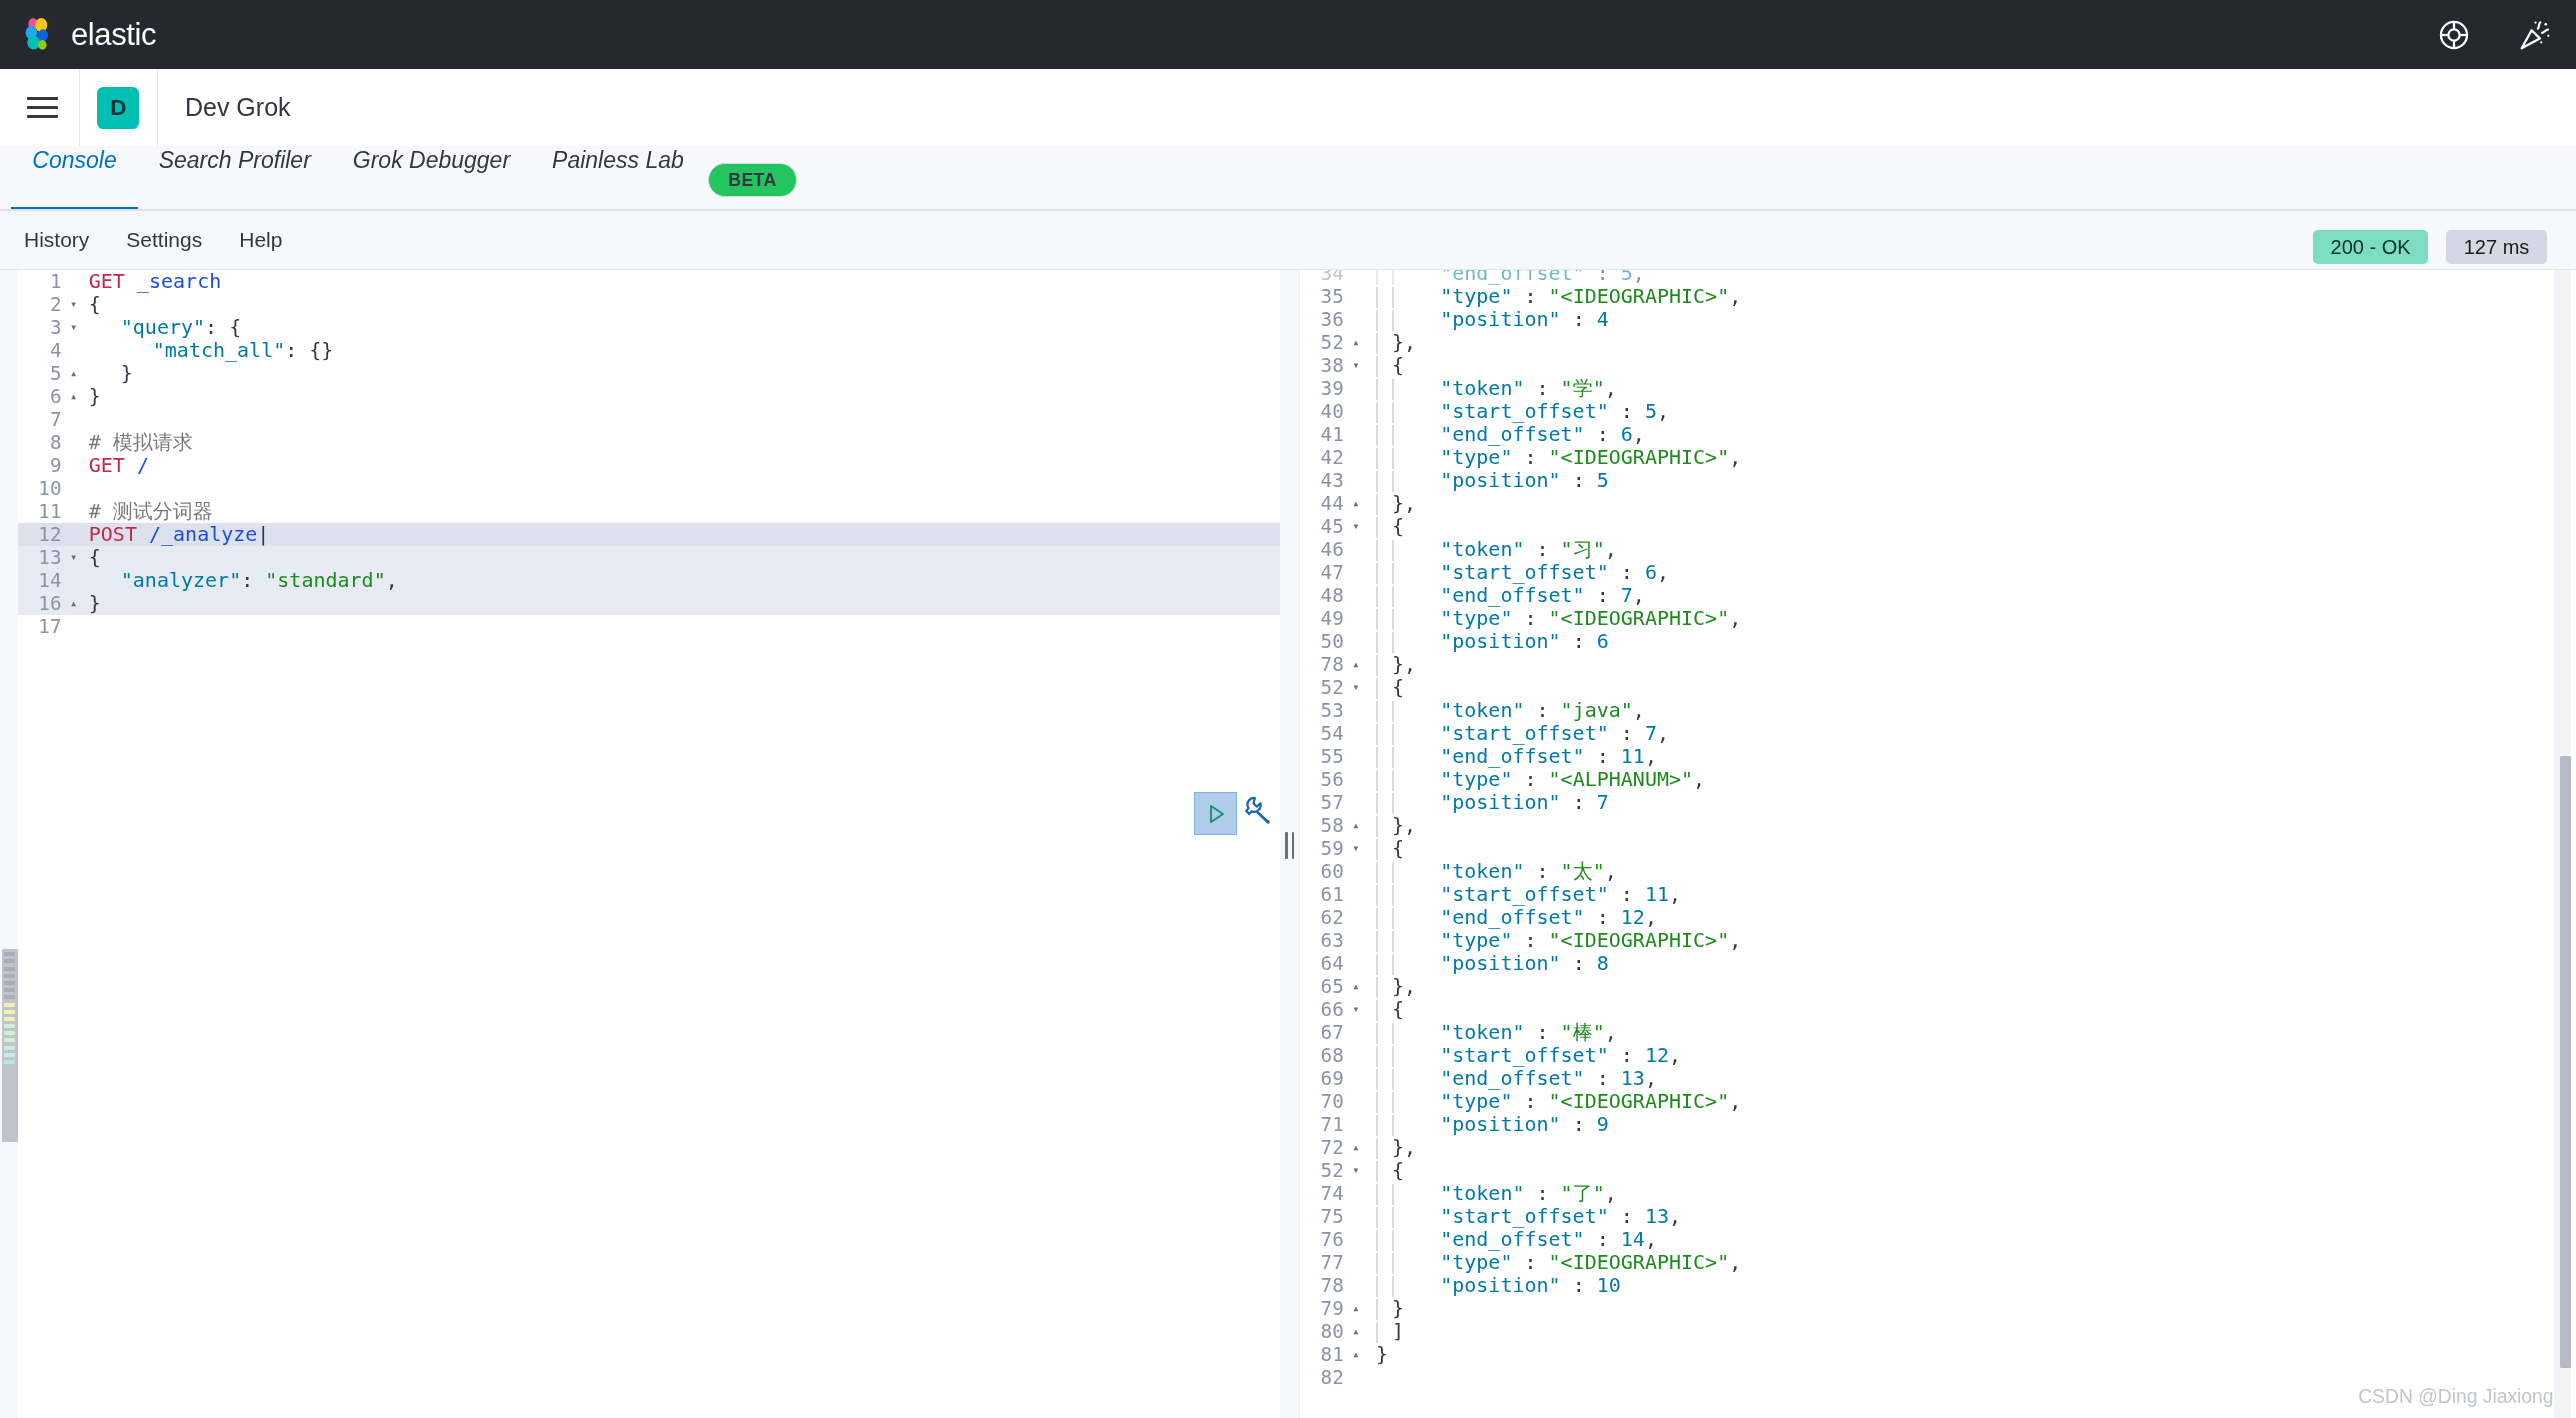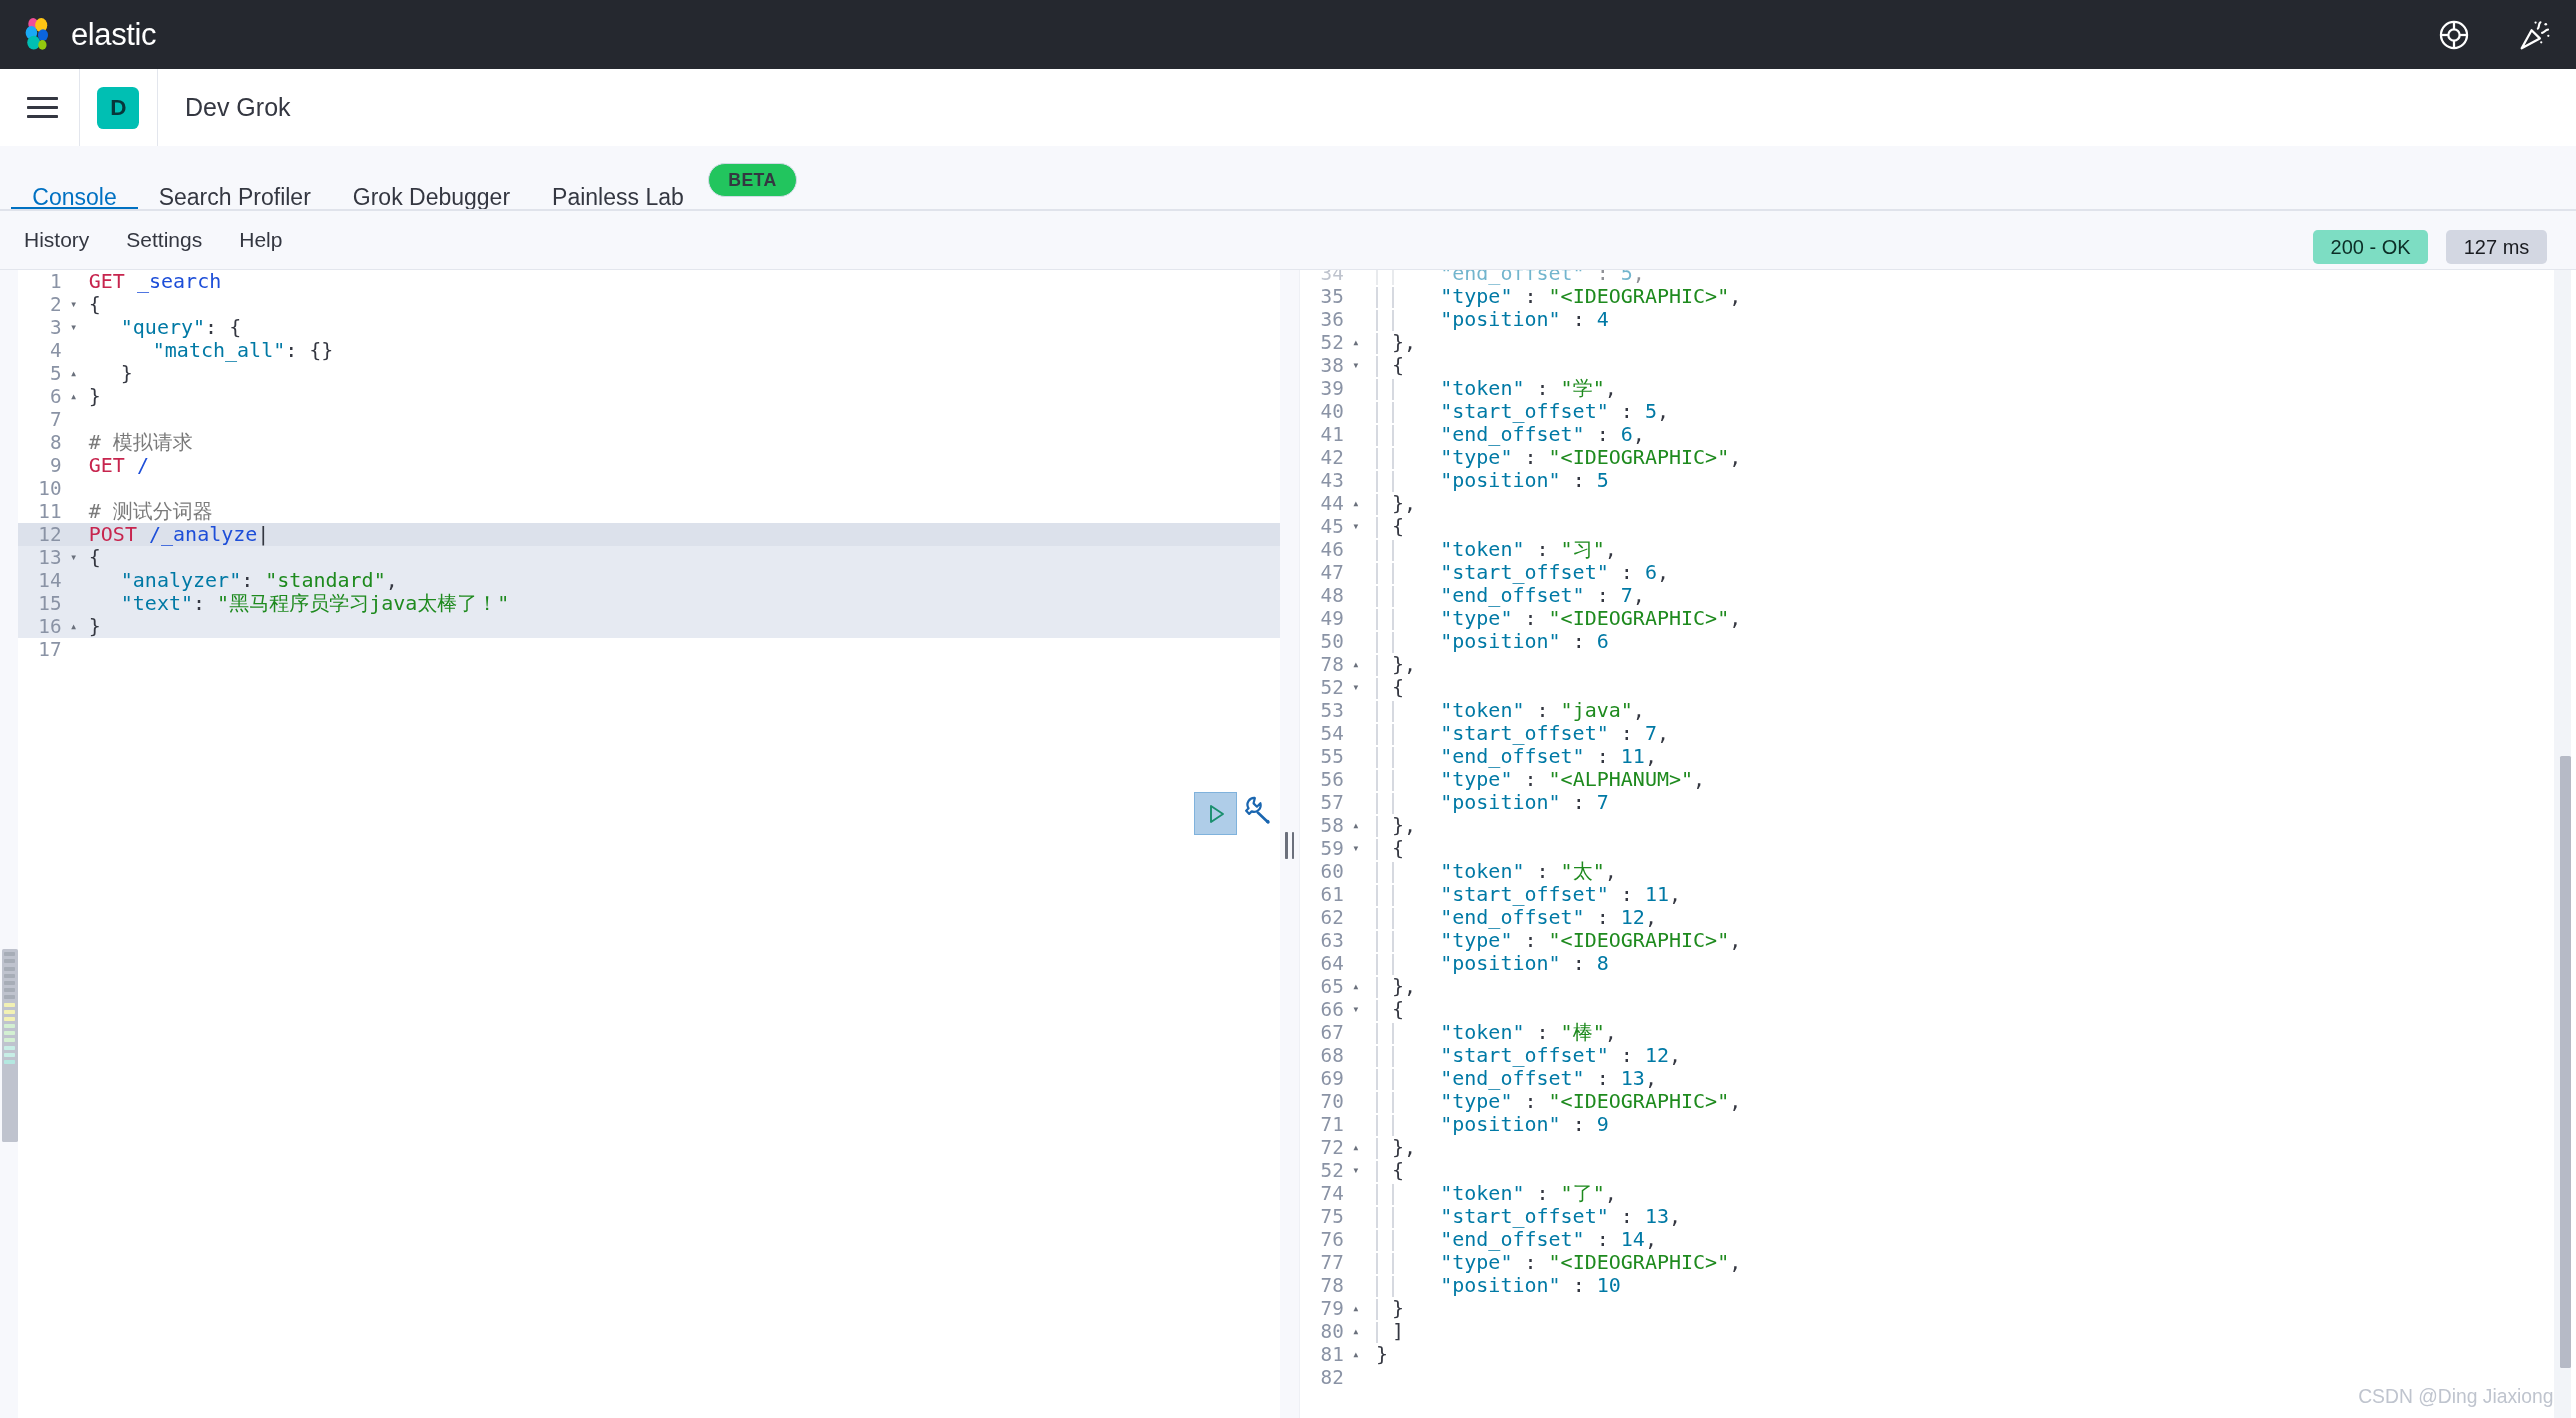--- a/index.html
+++ b/index.html
@@ -84,23 +84,24 @@
   
   .tabbar {
     position: absolute; left: 0; top: 147px;
     width: 2576px; height: 64px;
     background: #F7F8FC;
     display: flex; align-items: flex-start;
     padding-left: 11.3px;
   }
   .tab {
     position: relative; height: 64px;
-    display: flex; align-items: flex-end;
+    display: flex; align-items: flex-start;
     padding: 0 21px; font-size: 23px; color: #343741;
     cursor: pointer;
+    font-style: italic;
   }
   .tab.active { color: #0071C2; }
   .tab.active::after {
     content: ""; position: absolute;
     left: 0; right: 0; bottom: 0; height: 4px;
     background: #0071C2;
   }
   .beta-pill {
     margin-left: 3.2px; margin-top: 16px;
     border: 0.8px solid #D3DAE6; border-radius: 27px;
@@ -346,21 +347,20 @@
       <div class="row"><span class="gutter">5</span><span class="fold">▴</span><span class="codetext"><span class="ind"></span><span class="punct">}</span></span></div>
       <div class="row"><span class="gutter">6</span><span class="fold">▴</span><span class="codetext"><span class="punct">}</span></span></div>
       <div class="row"><span class="gutter">7</span><span class="fold"></span><span class="codetext">&nbsp;</span></div>
       <div class="row"><span class="gutter">8</span><span class="fold"></span><span class="codetext"><span class="cmt"># 模拟请求</span></span></div>
       <div class="row"><span class="gutter">9</span><span class="fold"></span><span class="codetext"><span class="kw">GET</span> <span class="url">/</span></span></div>
       <div class="row"><span class="gutter">10</span><span class="fold"></span><span class="codetext">&nbsp;</span></div>
       <div class="row"><span class="gutter">11</span><span class="fold"></span><span class="codetext"><span class="cmt"># 测试分词器</span></span></div>
       <div class="row hl-active"><span class="gutter">12</span><span class="fold"></span><span class="codetext"><span class="kw">POST</span> <span class="url">/_analyze</span><span class="caret">|</span></span></div>
       <div class="row hl-sel"><span class="gutter">13</span><span class="fold">▾</span><span class="codetext"><span class="punct">{</span></span></div>
       <div class="row hl-sel"><span class="gutter">14</span><span class="fold"></span><span class="codetext"><span class="ind"></span><span class="key">"analyzer"</span><span class="punct">: </span><span class="str">"standard"</span><span class="punct">,</span></span></div>
-      <div class="row hl-sel"><span class="gutter">15</span><span class="fold"></span><span class="codetext"><span class="ind"></span><span class="key">"text"</span><span class="punct">: </span><span class="str">"黑马程序员学习java太棒了！"</span></span></div>
       <div class="row hl-sel"><span class="gutter">16</span><span class="fold">▴</span><span class="codetext"><span class="punct">}</span></span></div>
       <div class="row"><span class="gutter">17</span><span class="fold"></span><span class="codetext">&nbsp;</span></div>
     </div>
 
   <button class="run-btn">
     <svg width="24" height="24" viewBox="0 0 24 24">
       <path d="M7 4 L19 12 L7 20 Z" fill="none" stroke="#1A8F6E" stroke-width="1.9" stroke-linejoin="round"></path>
     </svg>
   </button>
   <div class="wrench-btn">

